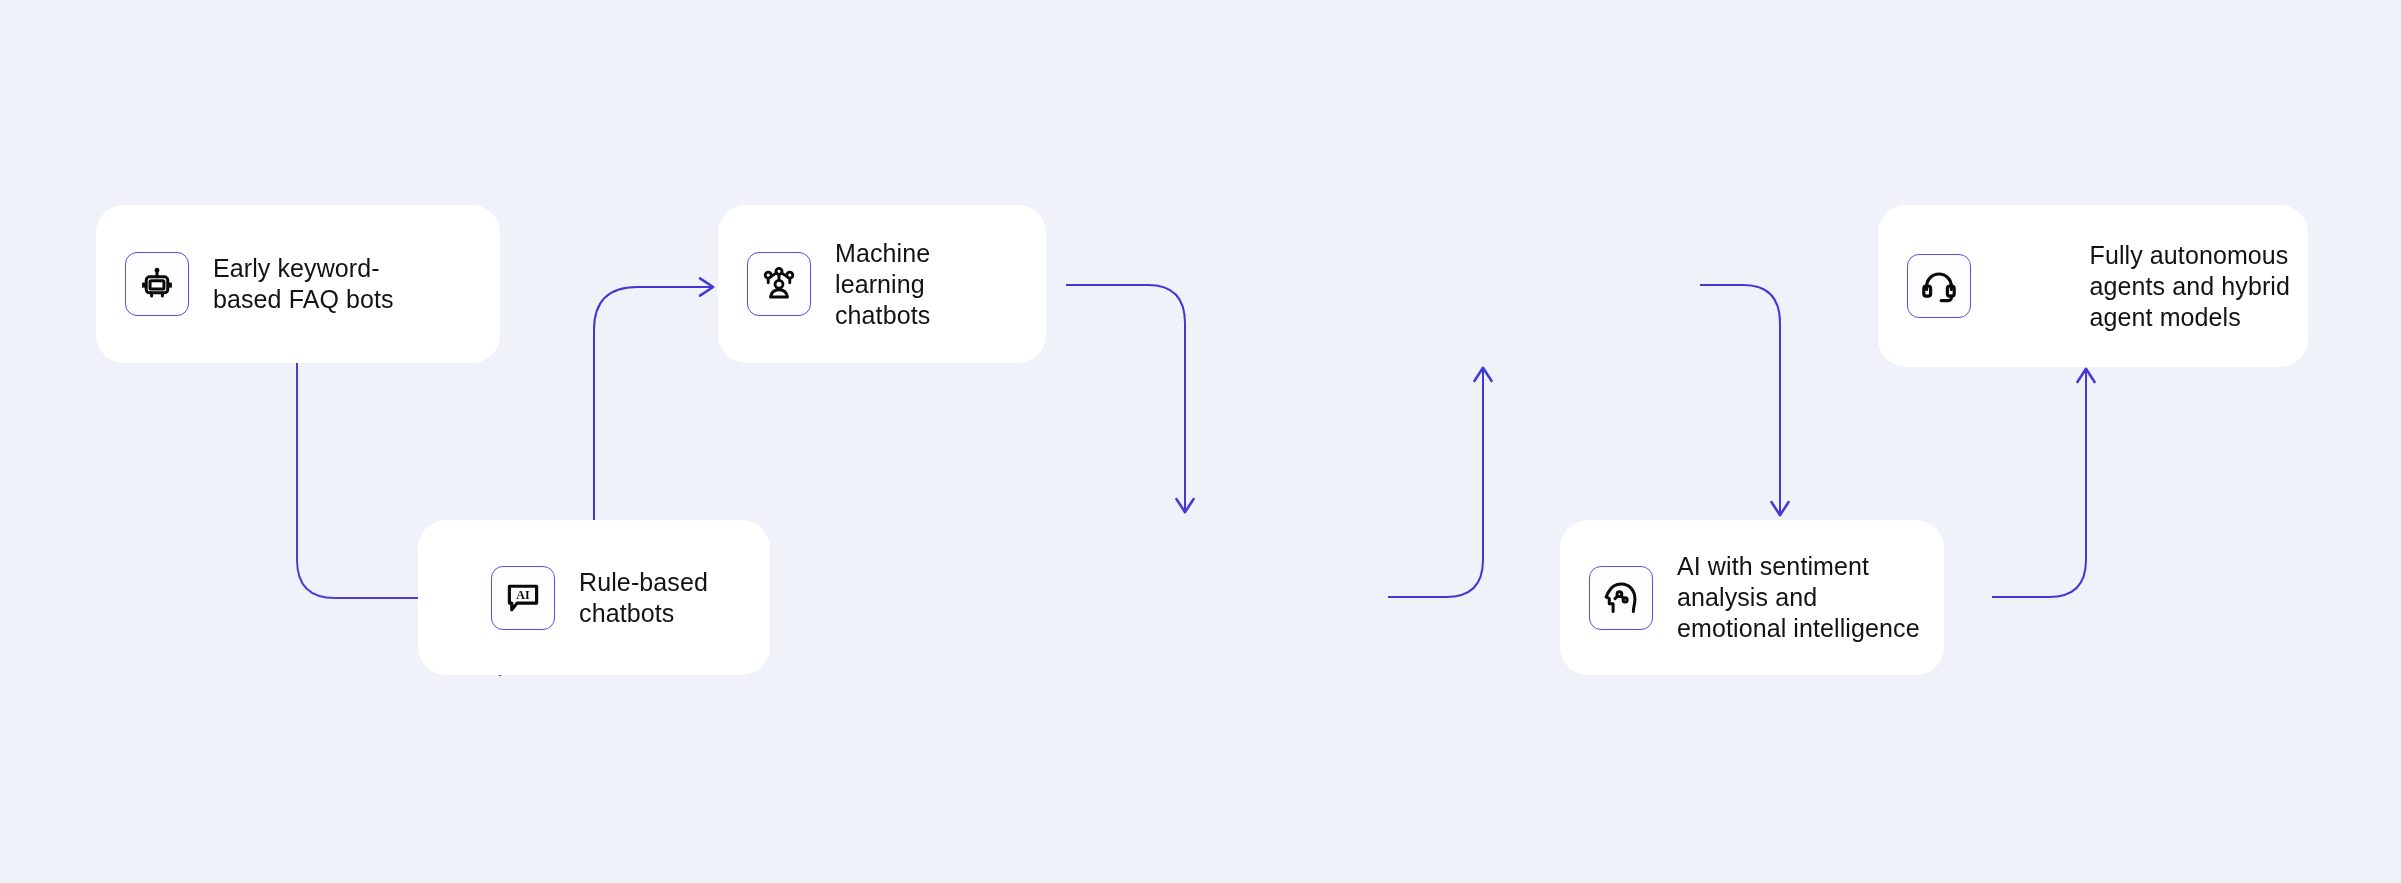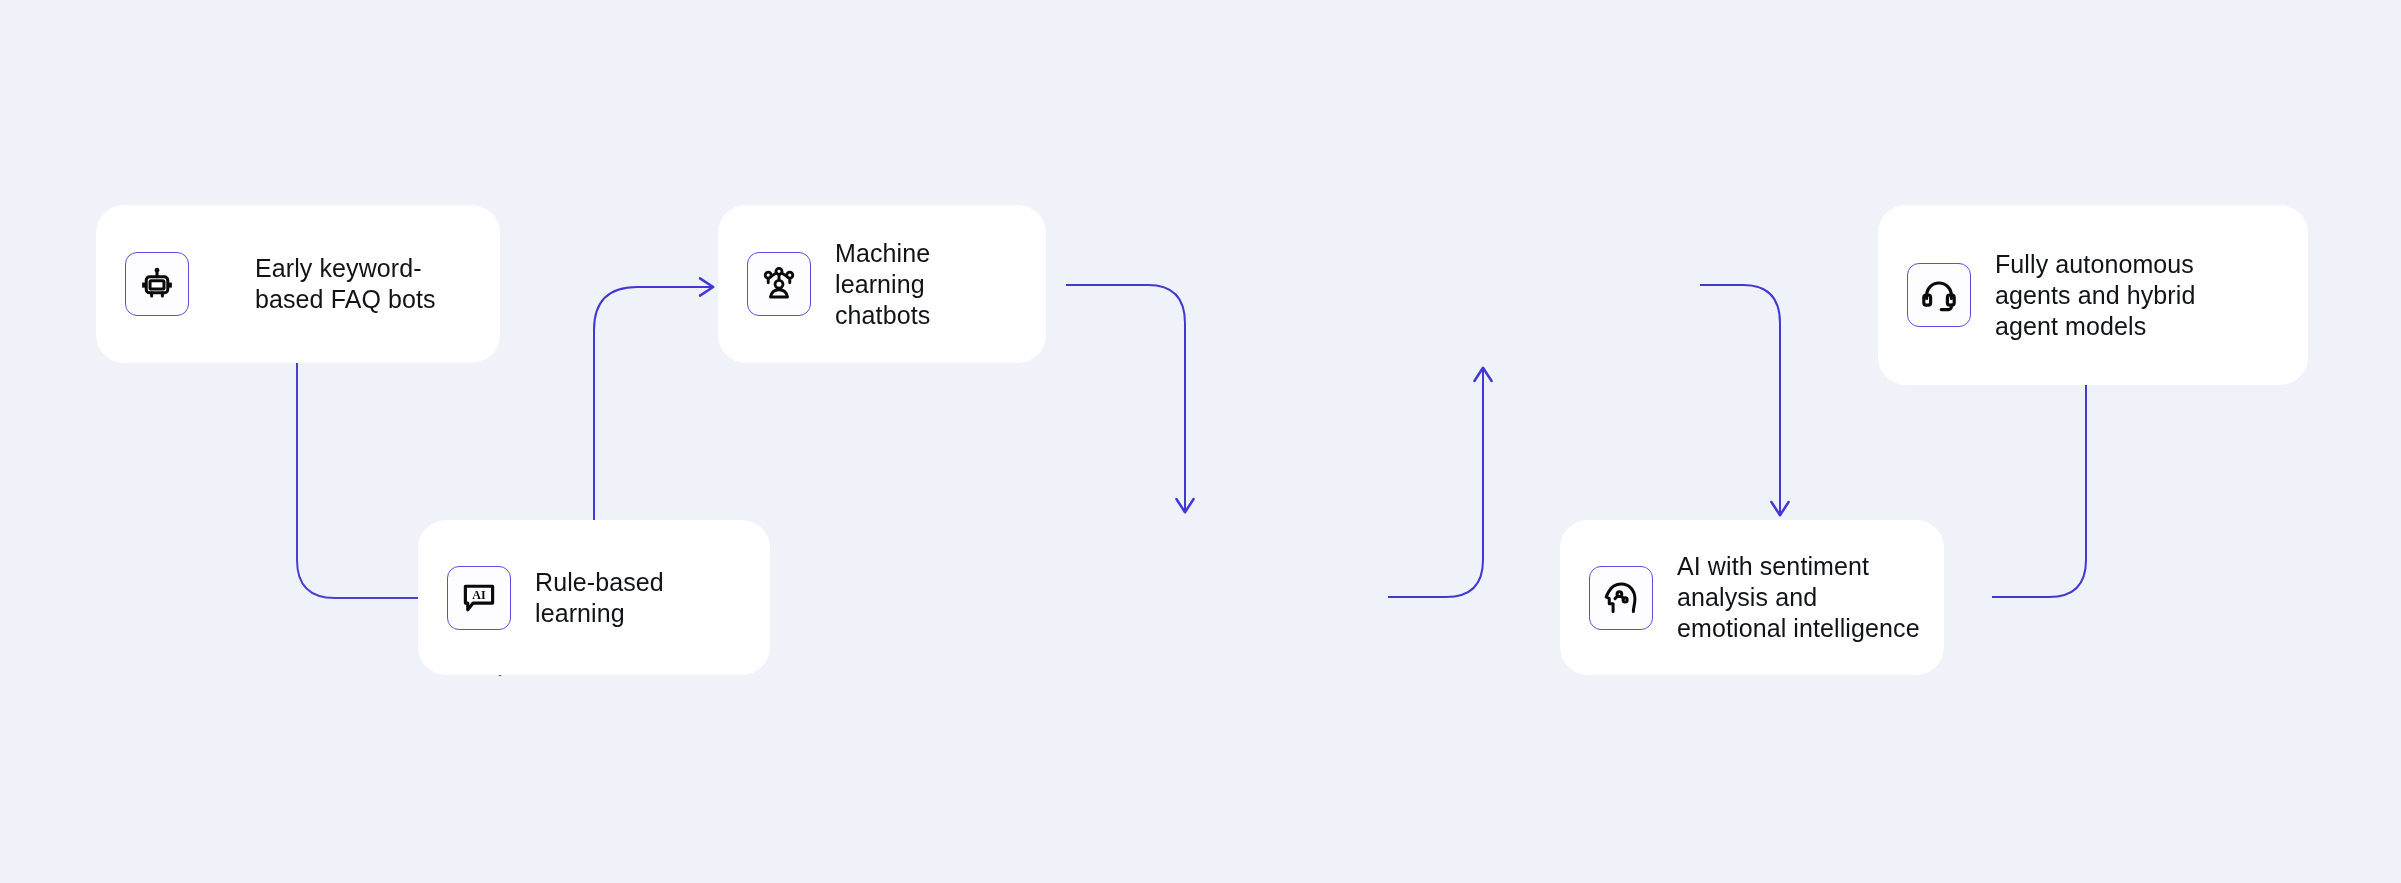--- a/index.html
+++ b/index.html
@@ -54,27 +54,27 @@
   .card-label {
     margin-left: 24px;
     color: #111317;
     font-size: 25px;
     line-height: 31px;
     letter-spacing: 0.1px;
     white-space: pre-line;
     font-family: "Liberation Sans", sans-serif;
   }
   
-  .card-0 { left: 96px;   top: 205px; width: 404px;  height: 158px; padding-left: 29px; padding-right: 18px; gap: 42px; }
-  .card-1 { left: 418px;  top: 520px; width: 352px;  height: 155px; padding-left: 29px; padding-right: 18px; }
+  .card-0 { left: 96px;   top: 205px; width: 404px;  height: 158px; padding-left: 29px; padding-right: 18px; }
+  .card-1 { left: 418px;  top: 520px; width: 352px;  height: 155px; padding-left: 29px; padding-right: 18px; justify-content: center; }
   .card-2 { left: 718px;  top: 205px; width: 328px;  height: 158px; padding-left: 29px; padding-right: 18px; }
   .card-3 { left: 982px;  top: 517px; width: 406px;  height: 158px; padding-left: 29px; padding-right: 18px; }
   .card-4 { left: 1276px; top: 205px; width: 424px;  height: 158px; padding-left: 29px; padding-right: 18px; }
   .card-5 { left: 1560px; top: 520px; width: 384px;  height: 155px; padding-left: 29px; padding-right: 18px; }
-  .card-6 { left: 1878px; top: 205px; width: 430px;  height: 180px; padding-left: 29px; padding-right: 18px; }
+  .card-6 { left: 1878px; top: 205px; width: 430px;  height: 162px; padding-left: 29px; padding-right: 18px; justify-content: space-between; }
 </style>
 </head>
 <body>
 
 <div id="stage">
 
   <svg id="connectors" viewBox="0 0 2401 883" width="2401" height="883" xmlns="http://www.w3.org/2000/svg">
     <defs>
       <marker id="arw" markerWidth="11" markerHeight="11" refX="7.4" refY="5.5" orient="auto" markerUnits="strokeWidth">
         <path d="M1.4,1.2 L8.0,5.5 L1.4,9.8" fill="none" stroke="#4338d4" stroke-width="1.25" stroke-linecap="round" stroke-linejoin="round"></path>
@@ -114,21 +114,21 @@
   </div>
 
   <div class="card card-1">
     <div class="icon-box">
       <svg width="38" height="38" viewBox="0 0 24 24" fill="none" stroke="#0a0a0a" stroke-width="2" stroke-linecap="round" stroke-linejoin="round">
         <path d="M3.4 4.6 h17.2 v10.6 H8.3 L4.9 19.4 v-4.2 H3.4 z"></path>
         <text x="12" y="12.6" font-family="'Liberation Serif', serif" font-size="7.6" font-weight="bold" fill="#0a0a0a" stroke="none" text-anchor="middle">AI</text>
       </svg>
     </div>
     <div class="card-label">Rule-based
-learning</div>
+chatbots</div>
   </div>
 
   <div class="card card-2">
     <div class="icon-box">
       <svg width="38" height="38" viewBox="0 0 24 24" fill="none" stroke="#0a0a0a" stroke-width="1.8" stroke-linecap="round" stroke-linejoin="round">
         <circle cx="12" cy="4.0" r="1.9"></circle>
         <circle cx="5.2" cy="6.4" r="1.9"></circle>
         <circle cx="18.8" cy="6.4" r="1.9"></circle>
         <line x1="6.9" y1="7.3" x2="10.4" y2="5.0"></line>
         <line x1="13.6" y1="5.0" x2="17.1" y2="7.3"></line>

